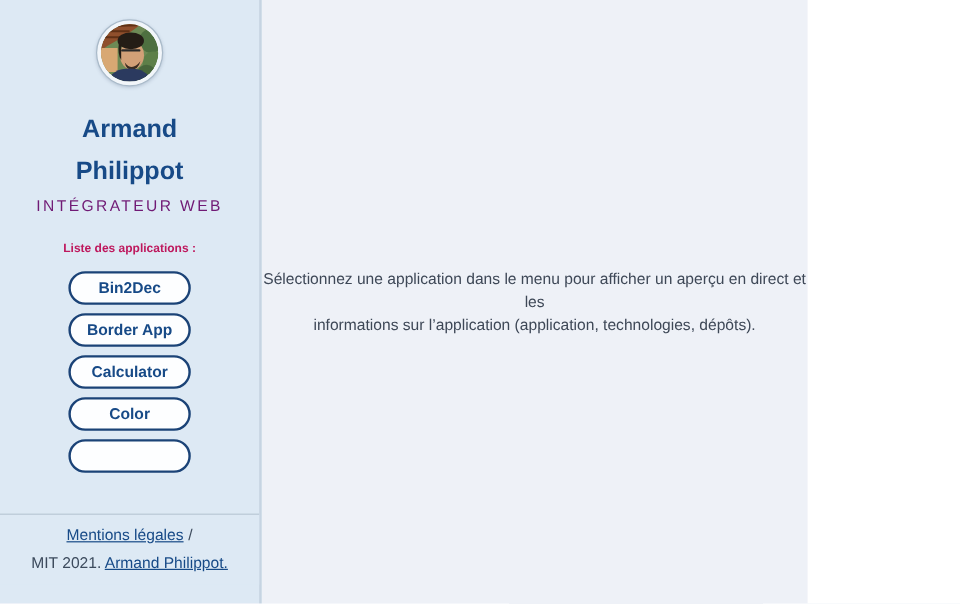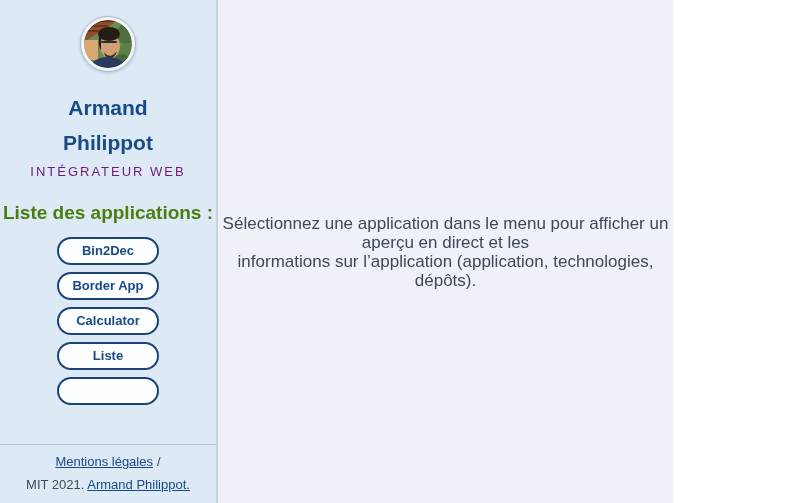--- a/index.html
+++ b/index.html
@@ -46,23 +46,23 @@
     color: #174a87;
   }
   .job-title {
     margin: 4px 0 0;
     font-size: 13px;
     letter-spacing: 2px;
     color: #701a75;
   }
   .apps-label {
     margin: 23px 0 0;
-    font-size: 19px;
+    font-size: 10px;
     font-weight: 700;
-    color: #4d7c0f;
+    color: #be185d;
   }
   .apps {
     margin: 13px auto 0;
     display: flex;
     flex-direction: column;
     gap: 7px;
     width: max-content;
   }
   .app-button {
     height: 28px;
@@ -75,21 +75,21 @@
     font-weight: 700;
     font-size: 13px;
     line-height: 24px;
     white-space: nowrap;
     cursor: pointer;
   }
 
   
   .sidebar-footer {
     position: absolute;
-    left: 0; right: 0; bottom: 0;
+    left: 0; right: 0; bottom: 16px;
     height: 59px;
     padding-top: 9px;
     border-top: 1px solid #b9c7d5;
     background: #dde9f4;
     text-align: center;
     font-size: 13px;
   }
   .footer-line { margin: 0 0 8px; color: #3c4a5c; }
   .footer-line a {
     color: #174a87;
@@ -101,21 +101,21 @@
   
   .main {
     flex: 1;
     display: flex;
     align-items: center;
     justify-content: center;
   }
   .placeholder {
     margin: 0;
     text-align: center;
-    font-size: 17px;
+    font-size: 13px;
     line-height: 19px;
     color: #3e4857;
   }
   .placeholder span { display: block; }
 </style>
 </head>
 <body>
 
 <div class="app">
 
@@ -150,21 +150,21 @@
       <h1 class="site-name">Armand Philippot</h1>
 
       <p class="job-title">INTÉGRATEUR WEB</p>
 
       <p class="apps-label">Liste des applications :</p>
 
       <nav class="apps">
         <button class="app-button">Bin2Dec</button>
         <button class="app-button">Border App</button>
         <button class="app-button">Calculator</button>
-        <button class="app-button">Liste</button>
+        <button class="app-button">Color</button>
         <button class="app-button"></button>
       </nav>
 
     </div>
 
     <footer class="sidebar-footer">
       <p class="footer-line">
         <a>Mentions légales</a><span class="footer-sep">/</span>
       </p>
       <p class="footer-line">

